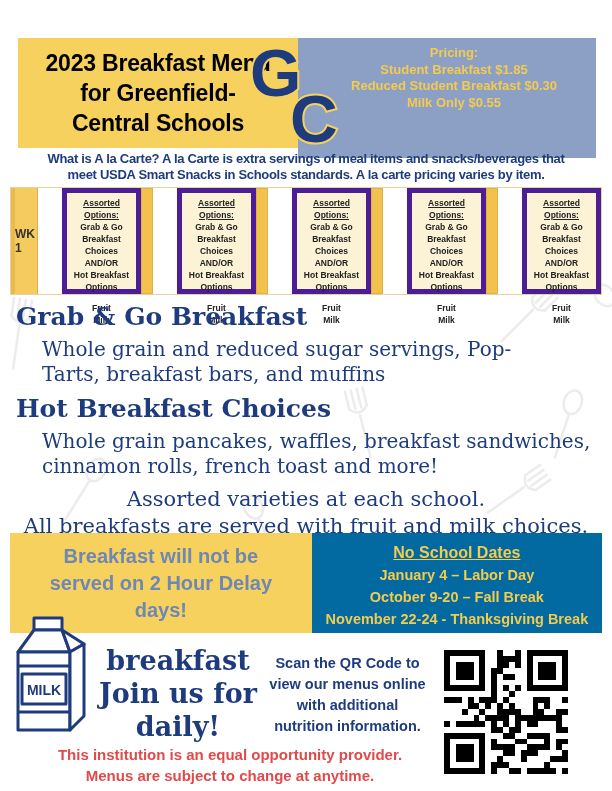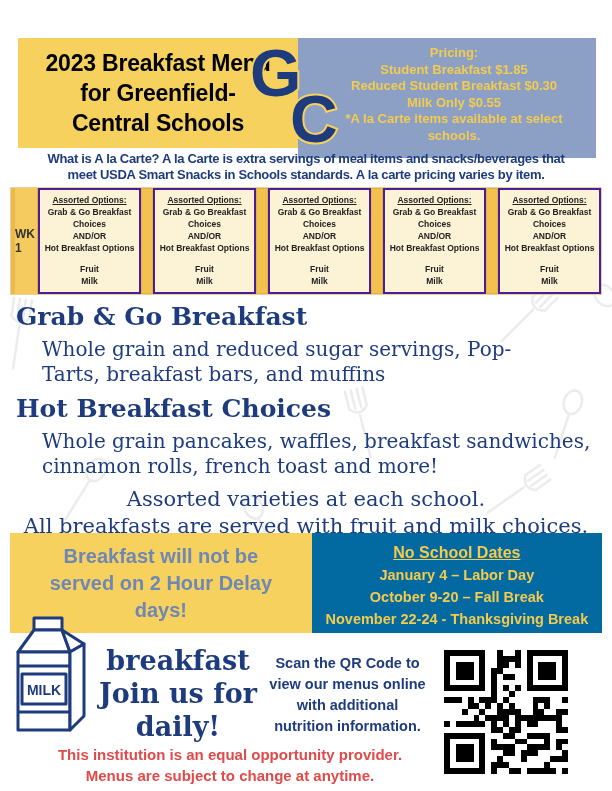--- a/index.html
+++ b/index.html
@@ -23,22 +23,22 @@
   .alacarte { position:absolute; left:0; top:151px; width:612px; text-align:center;
     font-weight:bold; font-size:13px; line-height:16px; color:#1E3C7D; letter-spacing:-0.3px; z-index:1; }
 
   
   .menu-table { position:absolute; left:10px; top:187px; width:592px; height:108px; display:flex; z-index:1;
     border:1px solid #E4D49E; }
   .wk-cell { width:27px; background:#F5CB5F; border-right:1px solid #DFAF46; border-left:4px solid #EDB94C;
     display:flex; align-items:center; justify-content:center;
     font-weight:bold; font-size:12px; color:#333; }
   .menu-columns { flex:1; display:flex; }
-  .menu-col { flex:1; background:#FCF2D5; border:2px solid #4c1d95; text-align:center; padding-top:4px;
-    font-weight:bold; font-size:8.5px; line-height:12px; color:#222; }
+  .menu-col { flex:1; background:#FCF2D5; border:5px solid #4c1d95; text-align:center; padding-top:4px;
+    font-weight:bold; font-size:8.5px; line-height:12px; color:#222;margin-left:24px; }
   .menu-col .u { text-decoration:underline; }
   .menu-col .blank { height:9px; }
   .col-divider { width:12px; background:#F2C14E; border:1px solid #E3B143; }
 
   
   .h-serif { font-family:"DejaVu Serif", serif; font-weight:600; color:#1E3C7D; }
   .grab-head { position:absolute; left:16px; top:302px; font-size:25px; z-index:1; }
   .grab-body { position:absolute; left:42px; top:337px; width:515px; font-family:"DejaVu Serif", serif;
     font-size:20px; line-height:25px; color:#1E3C7D; z-index:1; }
   .hot-head { position:absolute; left:16px; top:394px; font-size:25px; z-index:1; }
@@ -99,21 +99,20 @@
           <div>for Greenfield-</div>
           <div>Central Schools</div>
         </div>
     </div>
     <div class="header-blue">
       <div class="pricing">Pricing:</div>
       <div class="pricing">
           <div>Student Breakfast $1.85</div>
           <div>Reduced Student Breakfast $0.30</div>
           <div>Milk Only $0.55</div>
-          <div>*A la Carte items available at select schools.</div>
         </div>
     </div>
   </div>
   <svg class="gc-logo" viewBox="0 0 112 112">
     <text x="2" y="54" font-family="Liberation Sans, sans-serif" font-weight="bold" font-size="66" fill="#1E3C7D" stroke="#F6D15E" stroke-width="4" paint-order="stroke">G</text>
     <text x="42" y="100" font-family="Liberation Sans, sans-serif" font-weight="bold" font-size="66" fill="#1E3C7D" stroke="#F6D15E" stroke-width="4" paint-order="stroke">C</text>
   </svg>
 
   <div class="alacarte">
       <div>What is A la Carte? A la Carte is extra servings of meal items and snacks/beverages that</div>

